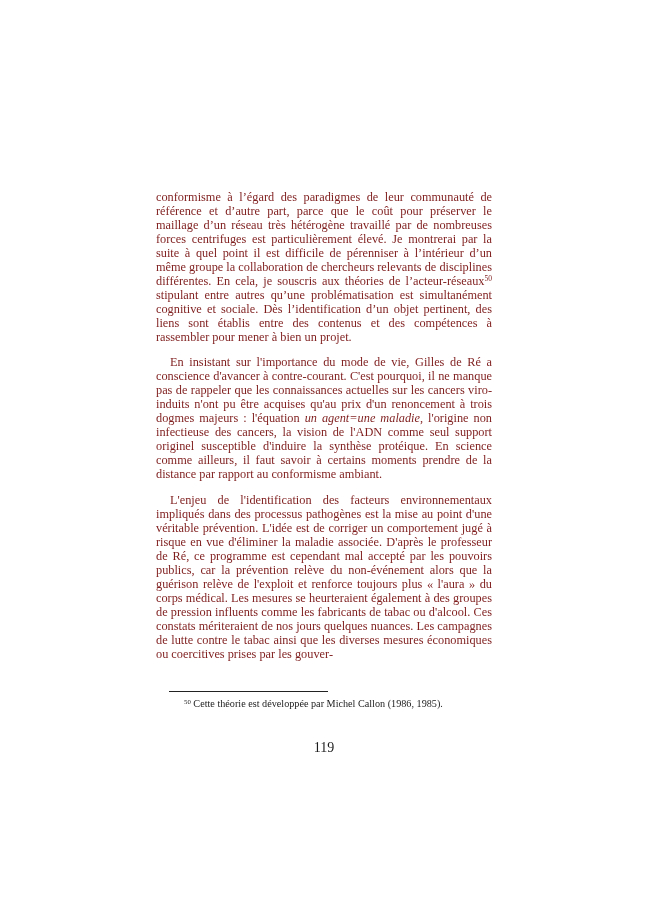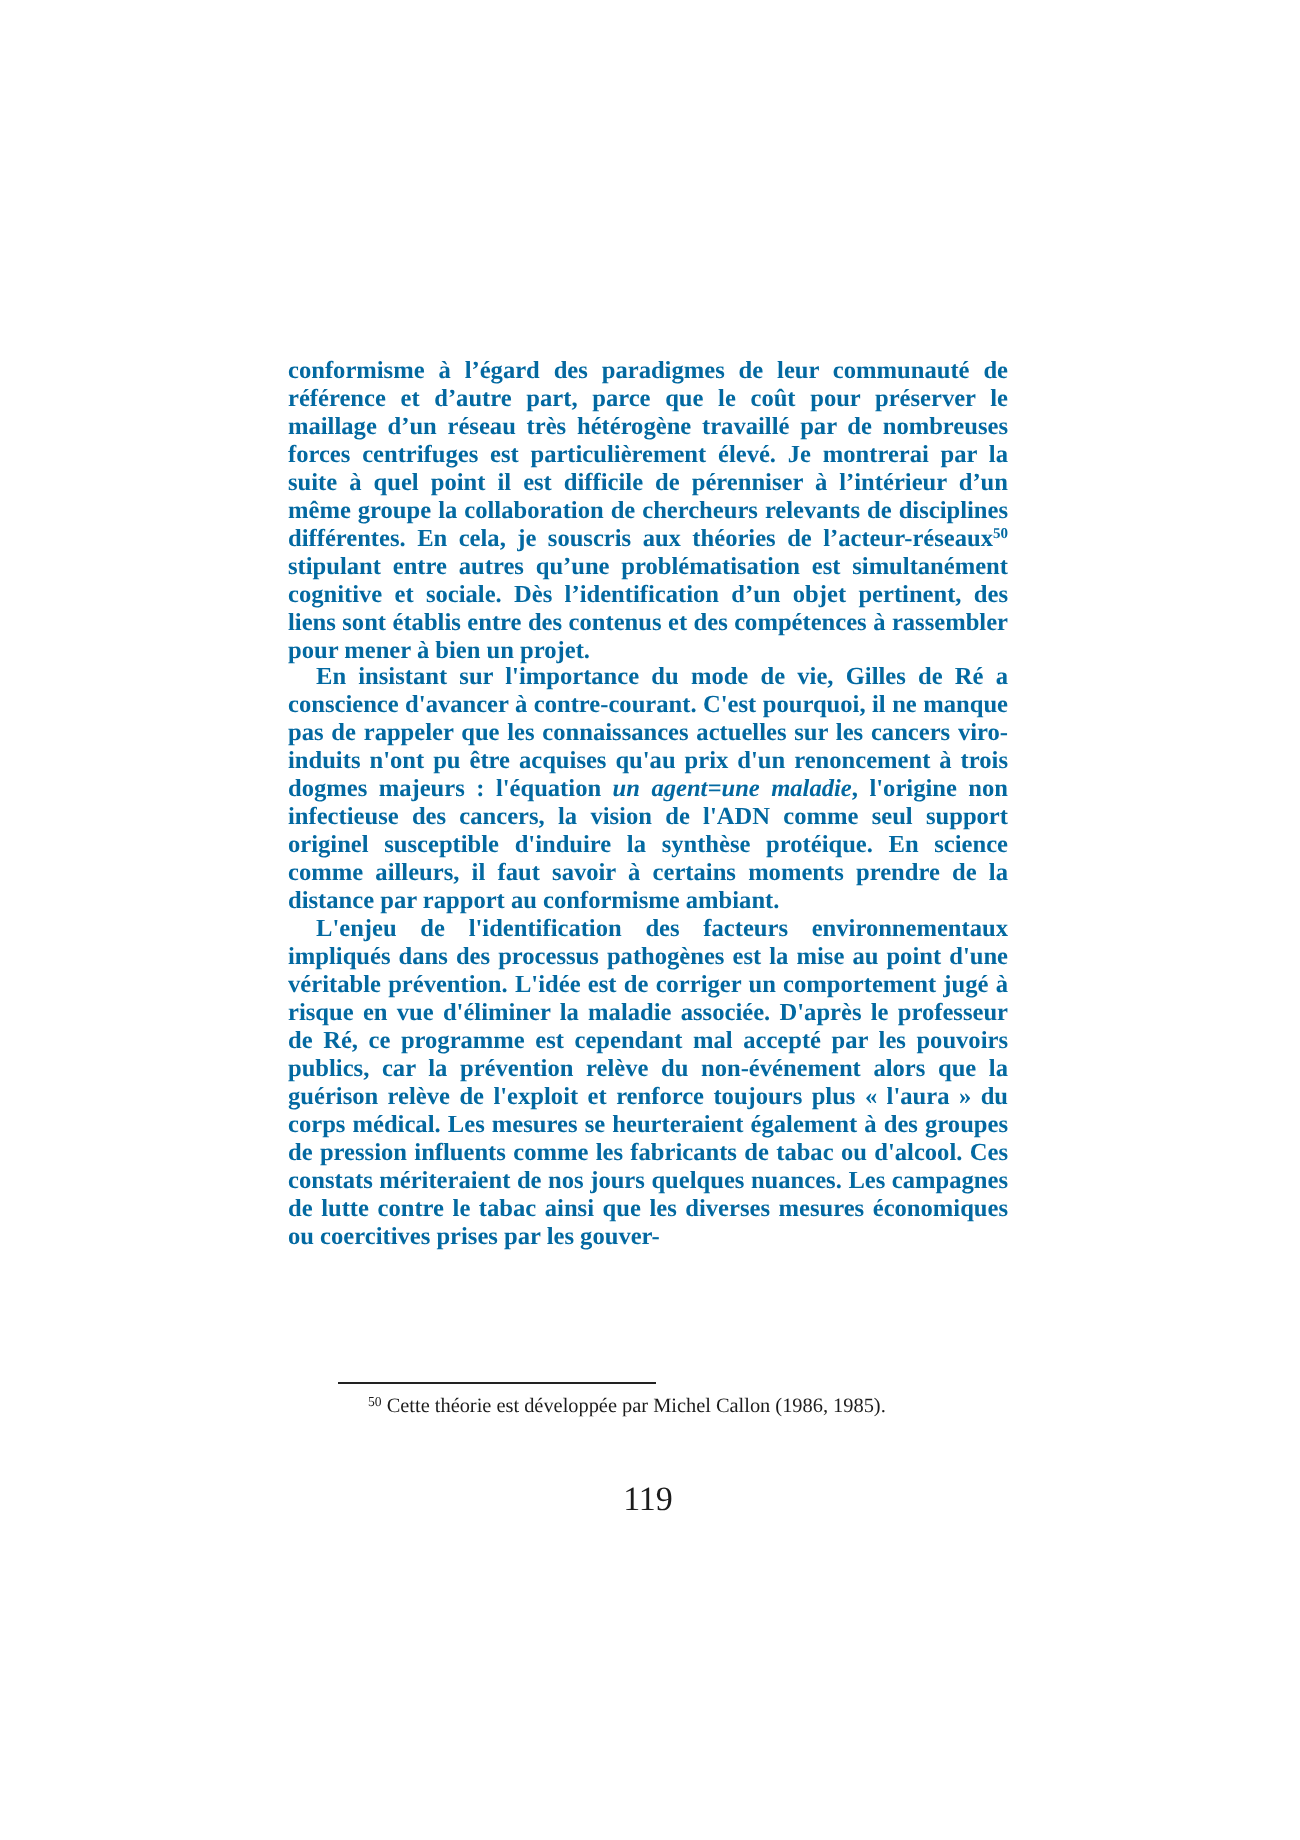--- a/index.html
+++ b/index.html
@@ -15,26 +15,25 @@
     font-family: "Liberation Serif", serif;
     color: #1c1c1c;
   }
   .text-block {
     position: absolute;
     left: 144px;
     top: 179px;
     width: 360px;
   }
   .para {
-    margin: 0;
+    margin: 12px;
     text-align: justify;
     font-size: 12.3px;
     line-height: 13.95px;
-    color: #0369a1;
-    font-weight: bold;
+    color: #7f1d1d;
   }
   .para.indent {
     text-indent: 14px;
   }
   .fnref {
     font-size: 7.5px;
     line-height: 0;
     position: relative;
     top: -0.45em;
     vertical-align: baseline;
@@ -61,21 +60,21 @@
   }
   .footnote .fnref {
     font-size: 6.8px;
   }
   .page-number {
     position: absolute;
     left: 144px;
     top: 740px;
     width: 360px;
     text-align: center;
-    font-size: 17px;
+    font-size: 14px;
     color: #1c1c1c;
     font-family: Liberation Serif, serif;
   }
   em { font-style: italic; }
 </style>
 </head>
 <body>
 
 <div class="text-block">
   <p class="para"><span>conformisme à l’égard des paradigmes de leur communauté de référence et d’autre part, parce que le coût pour préserver le maillage d’un réseau très hétérogène travaillé par de nombreuses forces centrifuges est particulièrement élevé. Je montrerai par la suite à quel point il est difficile de pérenniser à l’intérieur d’un même groupe la collaboration de chercheurs relevants de disciplines différentes. En cela, je souscris aux théories de l’acteur-réseaux</span><sup class="fnref">50</sup><span> stipulant entre autres qu’une problématisation est simultanément cognitive et sociale. Dès l’identification d’un objet pertinent, des liens sont établis entre des contenus et des compétences à rassembler pour mener à bien un projet.</span></p>

